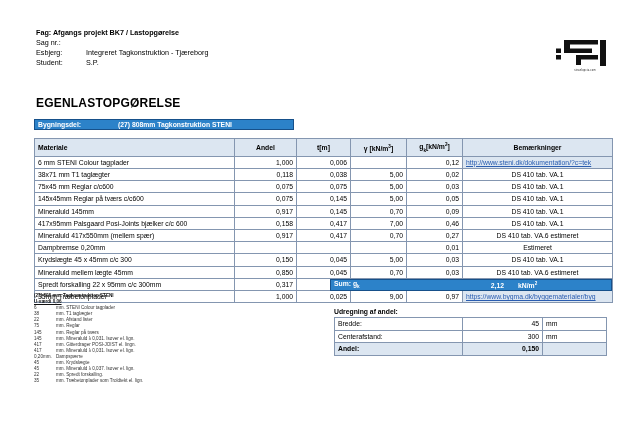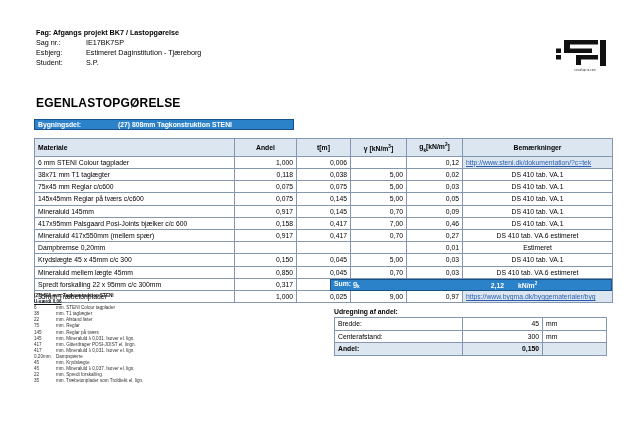--- a/index.html
+++ b/index.html
@@ -84,25 +84,24 @@
 </style>
 </head>
 <body>
 
 <div class="sheet">
 
   <div class="hdr">
     <div class="hdr-title">Fag: Afgangs projekt BK7 / Lastopgørelse</div>
     <div class="hdr-row">
       <span class="k">Sag nr.:</span>
-      <span class="v">IE17BK7SP</span>
     </div>
     <div class="hdr-row">
       <span class="k">Esbjerg:</span>
-      <span class="v">Estimeret Daginstitution - Tjæreborg</span>
+      <span class="v">Integreret Tagkonstruktion - Tjæreborg</span>
     </div>
     <div class="hdr-row">
       <span class="k">Student:</span>
       <span class="v">S.P.</span>
     </div>
   </div>
 
   <div class="logo">
     <svg width="58" height="30" viewBox="0 0 58 30">
       <rect x="8" y="2" width="6" height="13" fill="#111"></rect>

